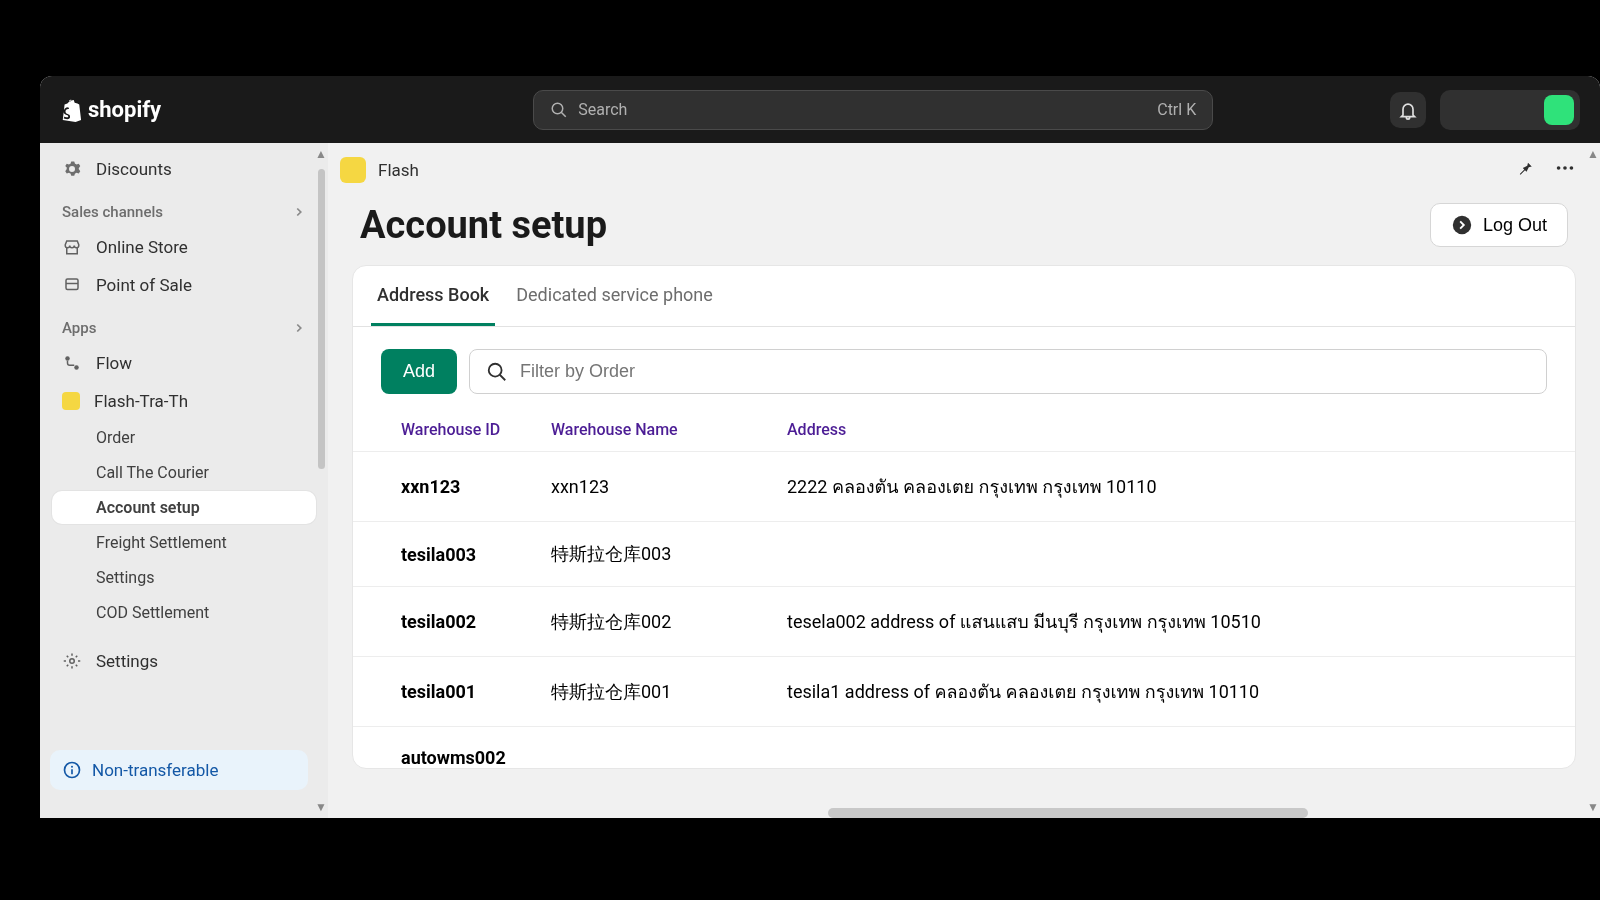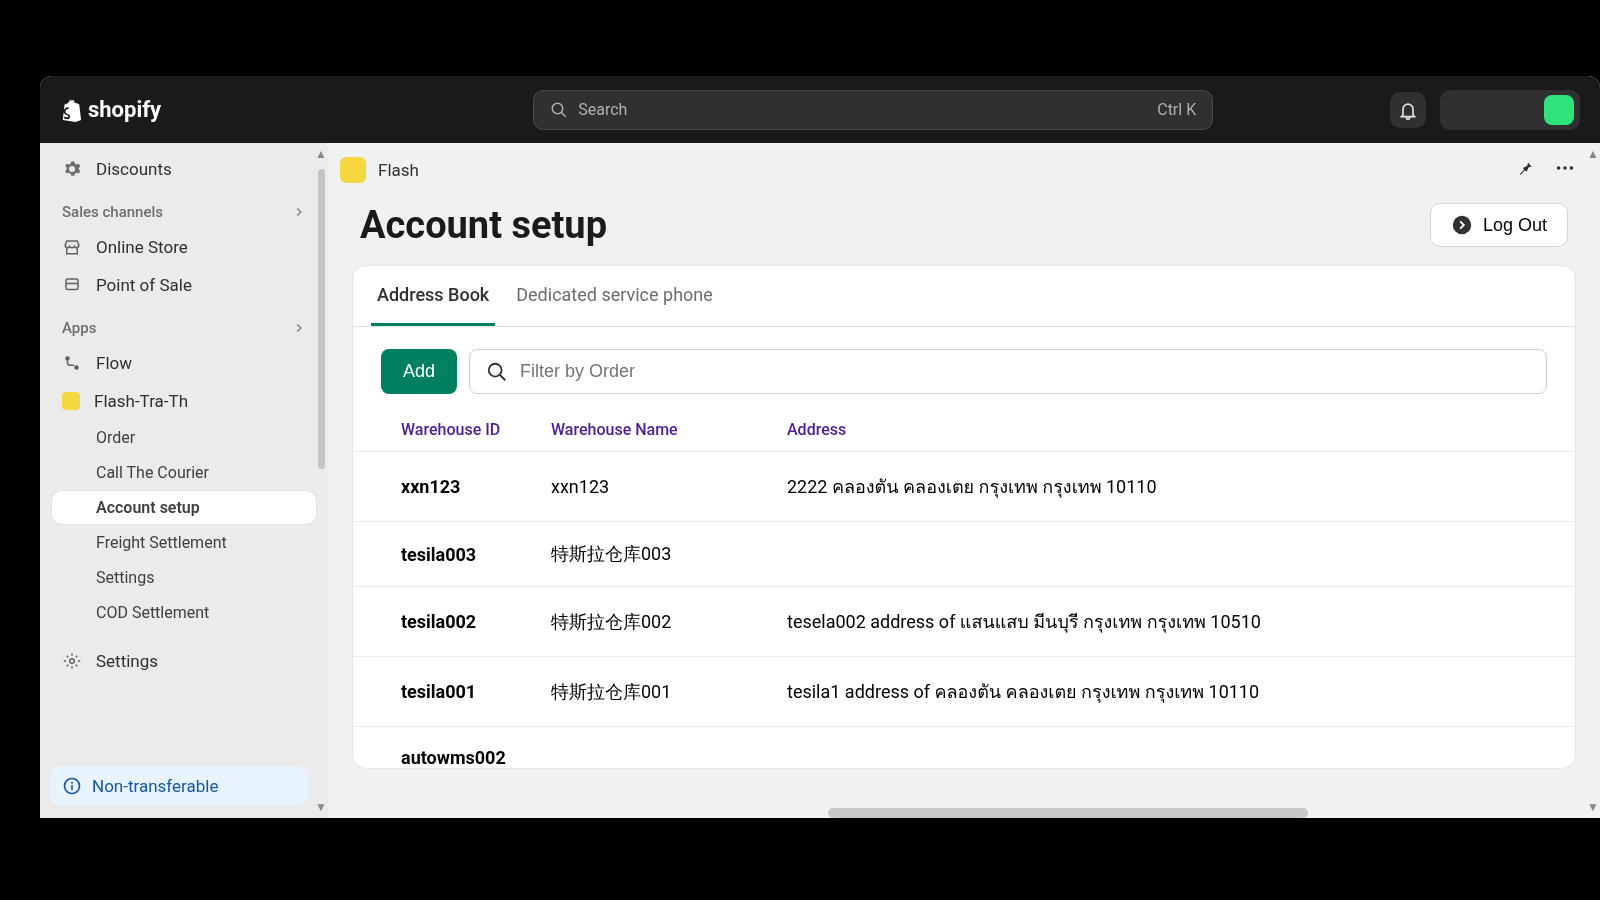--- a/index.html
+++ b/index.html
@@ -18,21 +18,21 @@
 .avatar { width: 30px; height: 30px; background: #2fe27a; border-radius: 8px; }
 .body { display: flex; height: calc(100% - 67px); }
 .sidebar { width: 288px; background: #ebebeb; padding: 8px 12px 8px 12px; position: relative; overflow: hidden; }
 .side-item { display: flex; align-items: center; gap: 14px; padding: 8px 10px; border-radius: 10px; font-size: 17px; color: #303030; cursor: pointer; margin-bottom: 2px; }
 .side-item .icon { width: 20px; height: 20px; flex-shrink: 0; display: flex; align-items: center; justify-content: center; color: #616161; }
 .side-section { font-size: 15px; color: #6d6d6d; padding: 14px 10px 8px 10px; display: flex; align-items: center; justify-content: space-between; font-weight: 500; }
 .side-sub { padding: 7px 10px 7px 44px; font-size: 16px; color: #404040; border-radius: 10px; margin-bottom: 2px; cursor: pointer; }
 .side-sub.active { background: #fff; font-weight: 600; box-shadow: 0 0 0 1px rgba(0,0,0,0.03); }
 .side-app-icon { width: 18px; height: 18px; border-radius: 4px; background: #f5d742; flex-shrink: 0; }
 .side-gear { color: #616161; }
-.badge-nontrans { position: absolute; bottom: 12px; left: 10px; right: 20px; background: #e9f3fb; border-radius: 10px; padding: 10px 12px; display: flex; align-items: center; gap: 10px; color: #1458a6; font-size: 17px; }
+.badge-nontrans { position: absolute; bottom: 28px; left: 10px; right: 20px; background: #e9f3fb; border-radius: 10px; padding: 10px 12px; display: flex; align-items: center; gap: 10px; color: #1458a6; font-size: 17px; }
 .scroll-indicator { position: absolute; right: 0; top: 0; width: 14px; height: 100%; display: flex; flex-direction: column; justify-content: space-between; padding: 4px 0; color: #888; font-size: 12px; align-items: center; }
 .scroll-thumb { width: 7px; height: 300px; background: #c4c4c4; border-radius: 4px; margin-top: 8px; }
 .main { flex: 1; background: #f1f1f1; overflow: hidden; position: relative; }
 .app-header { display: flex; align-items: center; gap: 12px; padding: 14px 24px 14px 12px; }
 .app-header .app-icon { width: 26px; height: 26px; background: #f5d742; border-radius: 6px; }
 .app-header .app-name { font-size: 17px; color: #303030; }
 .app-header .pin { margin-left: auto; color: #303030; }
 .app-header .more { color: #303030; margin-left: 8px; }
 .content { padding: 0 24px; }
 .title-row { display: flex; align-items: center; padding: 6px 8px 18px 8px; }

